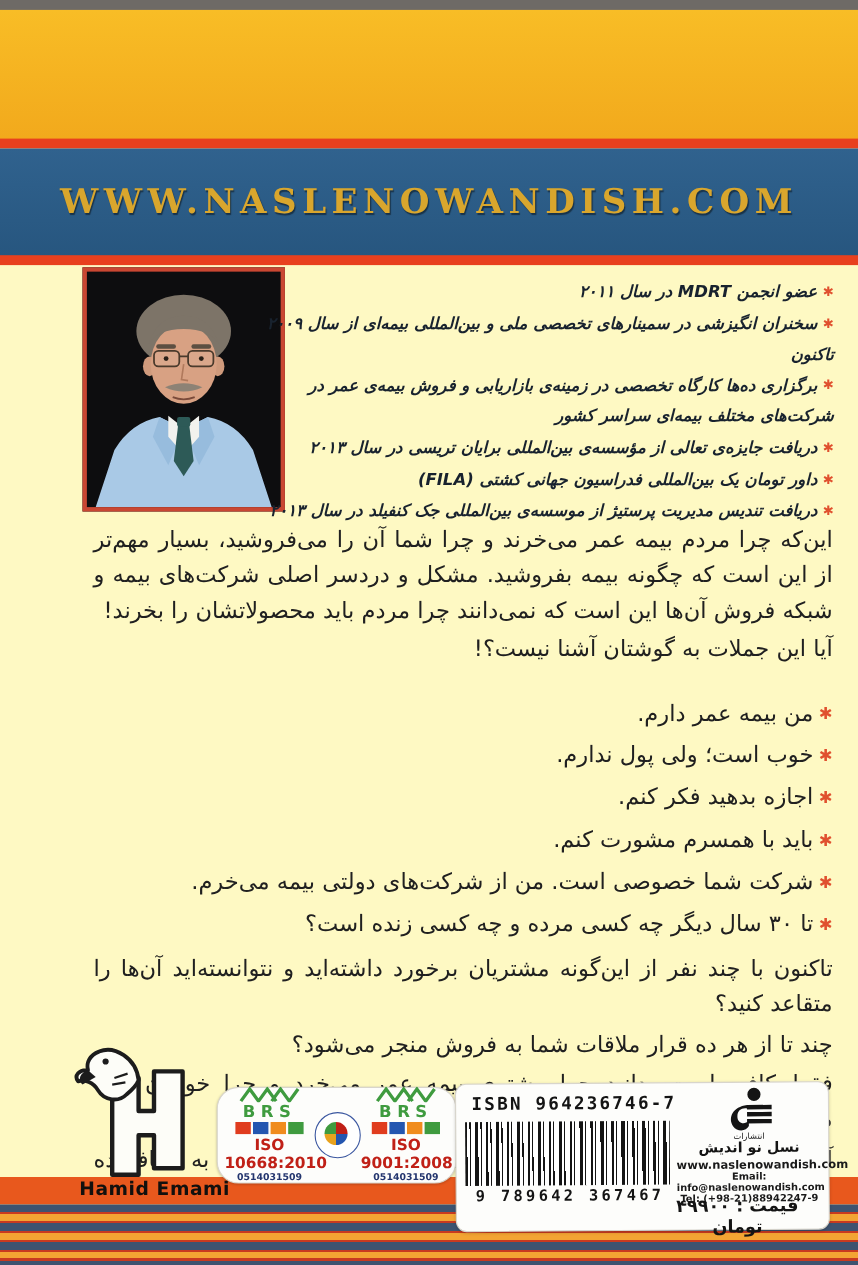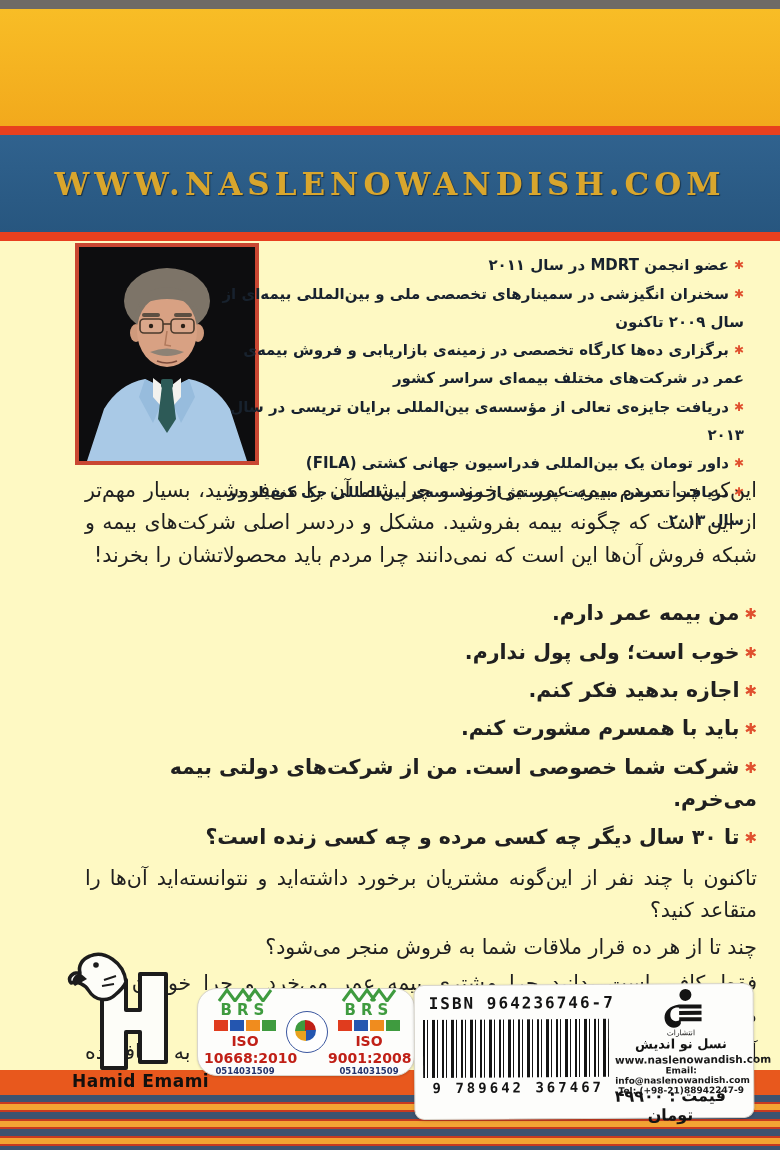--- a/index.html
+++ b/index.html
@@ -12,29 +12,29 @@
   .stripe-red-1{position:absolute;left:0;top:126px;width:780px;height:9px;background:#e8401e;}
   .band-blue{position:absolute;left:0;top:135px;width:780px;height:98px;background:linear-gradient(180deg,#30628e,#27567f);display:flex;align-items:center;justify-content:center;}
   .stripe-red-2{position:absolute;left:0;top:232px;width:780px;height:9px;background:#e8401e;}
   .site-banner{font-family:"DejaVu Serif",serif;font-weight:bold;font-size:31px;color:#d9a62d;letter-spacing:5px;text-shadow:1px 1px 1px rgba(0,0,0,.45);}
 
   
   .portrait-frame{position:absolute;left:75px;top:243px;width:176px;height:214px;border:4px solid #c94732;background:#0d0d0f;box-sizing:content-box;}
   .portrait-frame svg{display:block;}
 
   
-  .credentials{position:absolute;left:220px;top:252px;width:524px;direction:rtl;text-align:right;color:#18222e;font-size:15px;font-weight:bold;line-height:1.85;}
+  .credentials{position:absolute;left:234px;top:252px;width:524px;direction:rtl;text-align:right;color:#18222e;font-size:15px;font-weight:bold;line-height:1.85;font-style:italic;}
   .credentials .cred-item{margin-bottom:1px;}
   .mark{color:#e0502e;font-size:12px;margin-left:5px;position:relative;top:-1px;}
 
   
   .main-text{position:absolute;left:85px;top:474px;width:672px;direction:rtl;color:#202020;font-size:20.5px;line-height:1.58;}
   .main-text .para{text-align:justify;text-align-last:right;}
   .main-text .question-line{text-align:right;margin-top:2px;}
-  .objections{list-style:none;margin:26px 0 0 0;padding:0;text-align:right;font-weight:bold;}
+  .objections{list-style:none;margin:26px 0 0 0;padding:0;text-align:right;}
   .objections li{margin-bottom:6px;}
   .objections .mark{font-size:15px;}
   .closing{margin-top:8px;text-align:right;}
   .closing .close-line{margin-bottom:4px;text-align:justify;text-align-last:right;}
 
   
   .band-orange{position:absolute;left:0;top:1070px;width:780px;height:25px;background:#e8581d;}
   .bottom-stripes{position:absolute;left:0;top:1095px;width:780px;height:55px;
     background:repeating-linear-gradient(180deg,#3d5370 0 7px,#c83a20 7px 9px,#f3a433 9px 15px,#c83a20 15px 17px);}
   .author-name{position:absolute;left:72px;top:1071px;font-size:17px;font-weight:bold;color:#12100e;letter-spacing:.5px;}
@@ -115,20 +115,21 @@
     <div class="cred-item"><span class="mark">✱</span><span>عضو انجمن MDRT در سال ۲۰۱۱</span></div>
     <div class="cred-item"><span class="mark">✱</span><span>سخنران انگیزشی در سمینارهای تخصصی ملی و بین‌المللی بیمه‌ای از سال ۲۰۰۹ تاکنون</span></div>
     <div class="cred-item"><span class="mark">✱</span><span>برگزاری ده‌ها کارگاه تخصصی در زمینه‌ی بازاریابی و فروش بیمه‌ی عمر در شرکت‌های مختلف بیمه‌ای سراسر کشور</span></div>
     <div class="cred-item"><span class="mark">✱</span><span>دریافت جایزه‌ی تعالی از مؤسسه‌ی بین‌المللی برایان تریسی در سال ۲۰۱۳</span></div>
     <div class="cred-item"><span class="mark">✱</span><span>داور تومان یک بین‌المللی فدراسیون جهانی کشتی (FILA)</span></div>
     <div class="cred-item"><span class="mark">✱</span><span>دریافت تندیس مدیریت پرستیژ از موسسه‌ی بین‌المللی جک کنفیلد در سال ۲۰۱۳</span></div>
   </div>
 
   <div class="main-text">
     <div class="para">این‌که چرا مردم بیمه عمر می‌خرند و چرا شما آن را می‌فروشید، بسیار مهم‌تر از این است که چگونه بیمه بفروشید. مشکل و دردسر اصلی شرکت‌های بیمه و شبکه فروش آن‌ها این است که نمی‌دانند چرا مردم باید محصولاتشان را بخرند!</div>
+    <div class="question-line">آیا این جملات به گوشتان آشنا نیست؟!</div>
 
     <ul class="objections">
       <li><span class="mark">✱</span><span>من بیمه عمر دارم.</span></li>
       <li><span class="mark">✱</span><span>خوب است؛ ولی پول ندارم.</span></li>
       <li><span class="mark">✱</span><span>اجازه بدهید فکر کنم.</span></li>
       <li><span class="mark">✱</span><span>باید با همسرم مشورت کنم.</span></li>
       <li><span class="mark">✱</span><span>شرکت شما خصوصی است. من از شرکت‌های دولتی بیمه می‌خرم.</span></li>
       <li><span class="mark">✱</span><span>تا ۳۰ سال دیگر چه کسی مرده و چه کسی زنده است؟</span></li>
     </ul>
 

